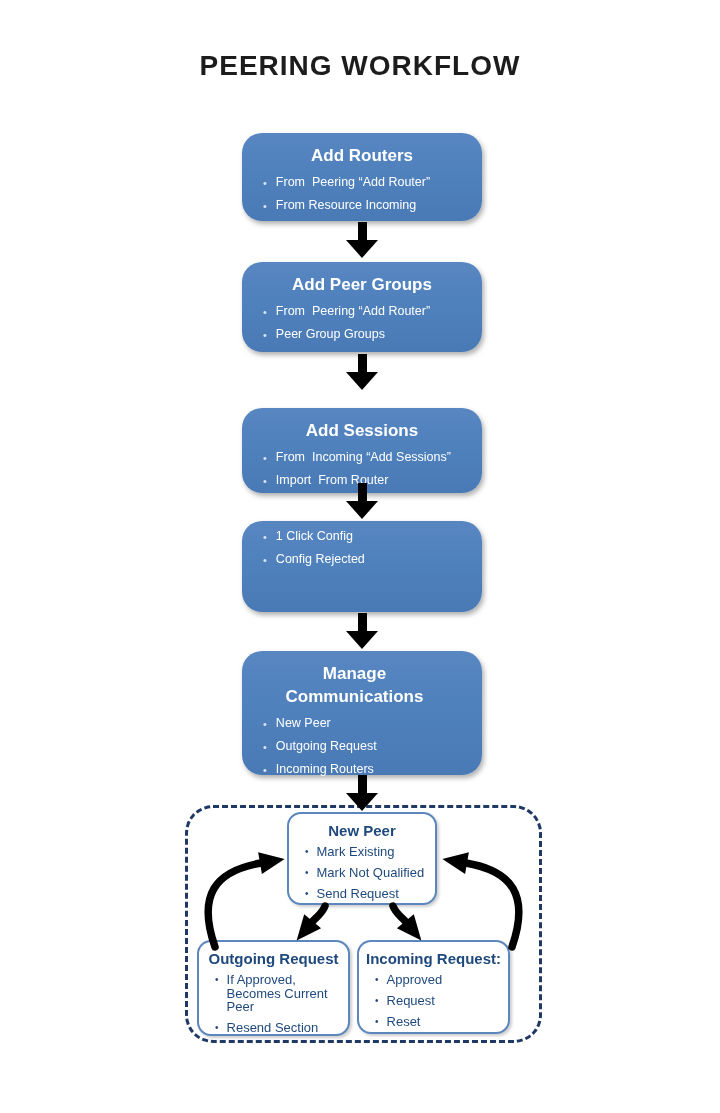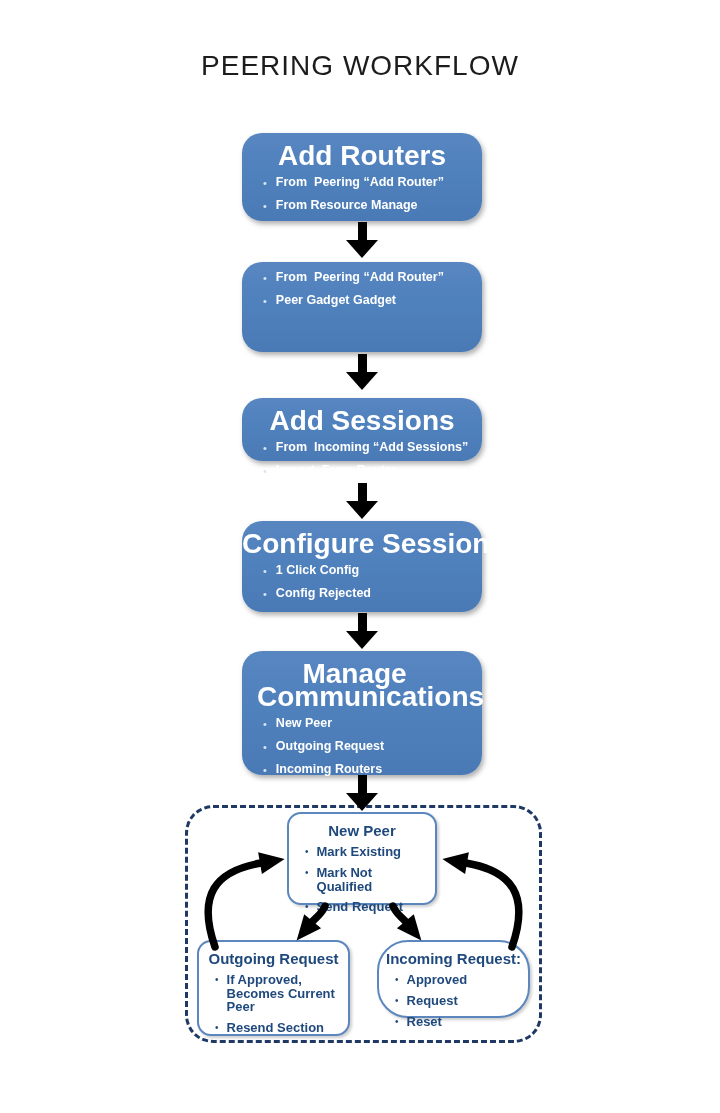--- a/index.html
+++ b/index.html
@@ -2,40 +2,40 @@
 <html><head>
 <meta charset="utf-8">
 <style>
   html,body{margin:0;padding:0;background:#ffffff;}
   .page{
     position:relative; width:720px; height:1113px; background:#ffffff;
     font-family:"Liberation Sans", sans-serif; overflow:hidden;
   }
   .title{
     position:absolute; left:0; right:0; top:50px;
-    text-align:center; font-size:28px; font-weight:400;
+    text-align:center; font-size:28px; font-weight:700;
     letter-spacing:1px; color:#1c1c1c;
   }
   
   .step-box{
     position:absolute; left:242px; width:240px;
     background:linear-gradient(180deg,#5886C1 0%,#4F81BD 45%,#4A7AB5 100%);
     border-radius:20px;
     box-shadow:2px 3px 5px rgba(110,110,110,0.55);
     color:#ffffff; box-sizing:border-box;
   }
   .step-title{
     margin:0; padding-top:11px; text-align:center;
-    font-size:28px; font-weight:700; line-height:23px; white-space:nowrap;
+    font-size:17px; font-weight:700; line-height:23px; white-space:nowrap;
   }
   .step-box.wrap-title .step-title{ white-space:normal; padding-left:15px; padding-right:30px; }
   ul.bullets{ list-style:none; margin:8px 0 0 0; padding:0 10px 0 21px; }
   ul.bullets li{ display:flex; margin-bottom:7px; }
   .dot{ font-size:11px; line-height:16px; margin-right:9px; color:#dbe6f4; }
-  .bt{ font-size:12.5px; line-height:15px; white-space:pre-wrap;font-weight:bold; }
+  .bt{ font-size:12.5px; line-height:15px; white-space:pre-wrap; }
   
   .varrow{ position:absolute; left:346px; width:32px; height:36px; z-index:5; }
   .varrow .stem{ width:9px; height:18px; background:#000; margin:0 auto; }
   .varrow .head{
     width:0; height:0; margin:0 auto;
     border-left:16px solid transparent; border-right:16px solid transparent;
     border-top:18px solid #000;
   }
   
   .cluster{
@@ -67,69 +67,69 @@
 
   <div class="step-box" style="top:133px; height:88px;">
     <div class="step-title">Add Routers</div>
     <ul class="bullets">
       <li>
           <span class="dot">•</span>
           <span class="bt">From  Peering “Add Router”</span>
         </li>
       <li>
           <span class="dot">•</span>
-          <span class="bt">From Resource Manage</span>
+          <span class="bt">From Resource Incoming</span>
         </li>
     </ul>
   </div>
 
   <div class="varrow" style="top:222px;">
     <div class="stem"></div>
     <div class="head"></div>
   </div>
 
   <div class="step-box" style="top:262px; height:90px;">
+    <div class="step-title">Add Peer Groups</div>
     <ul class="bullets">
       <li>
           <span class="dot">•</span>
           <span class="bt">From  Peering “Add Router”</span>
         </li>
       <li>
           <span class="dot">•</span>
-          <span class="bt">Peer Gadget Gadget</span>
+          <span class="bt">Peer Group Groups</span>
         </li>
     </ul>
   </div>
 
   <div class="varrow" style="top:354px;">
     <div class="stem"></div>
     <div class="head"></div>
   </div>
 
-  <div class="step-box" style="top:398px; height:63px;">
+  <div class="step-box" style="top:408px; height:85px;">
     <div class="step-title">Add Sessions</div>
     <ul class="bullets">
       <li>
           <span class="dot">•</span>
           <span class="bt">From  Incoming “Add Sessions”</span>
         </li>
       <li>
           <span class="dot">•</span>
           <span class="bt">Import  From Router</span>
         </li>
     </ul>
   </div>
 
   <div class="varrow" style="top:483px;">
     <div class="stem"></div>
     <div class="head"></div>
   </div>
 
   <div class="step-box" style="top:521px; height:91px;">
-    <div class="step-title">Configure Sessions</div>
     <ul class="bullets">
       <li>
           <span class="dot">•</span>
           <span class="bt">1 Click Config</span>
         </li>
       <li>
           <span class="dot">•</span>
           <span class="bt">Config Rejected</span>
         </li>
     </ul>
@@ -190,21 +190,21 @@
           <span class="dot">•</span>
           <span class="bt">If Approved, Becomes Current Peer</span>
         </li>
       <li>
           <span class="dot">•</span>
           <span class="bt">Resend Section</span>
         </li>
     </ul>
   </div>
 
-  <div class="mini-box" style="left:377px; top:940px; width:153px; height:78px;border-radius:31px;">
+  <div class="mini-box" style="left:357px; top:940px; width:153px; height:94px;">
     <div class="mini-title">Incoming Request:</div>
     <ul class="bullets">
       <li>
           <span class="dot">•</span>
           <span class="bt">Approved</span>
         </li>
       <li>
           <span class="dot">•</span>
           <span class="bt">Request</span>
         </li>

